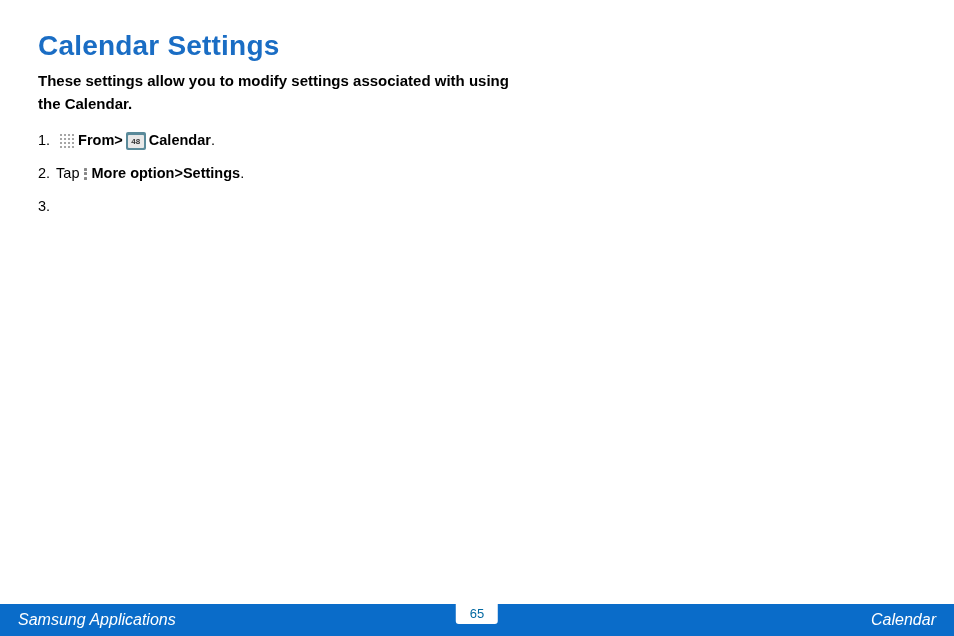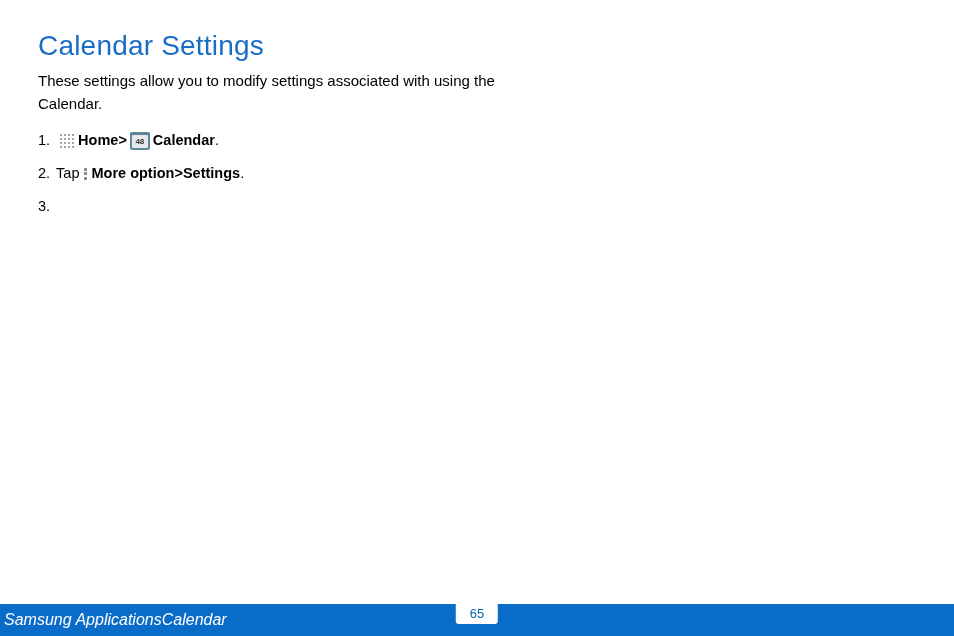--- a/index.html
+++ b/index.html
@@ -14,29 +14,29 @@
   }
   .content {
     position: absolute;
     top: 30px;
     left: 38px;
     width: 490px;
   }
   .page-title {
     font-size: 28px;
     color: #1a6dc4;
-    font-weight: 400;
+    font-weight: 700;
     margin: 0 0 8px 0;
     letter-spacing: 0.2px;
   }
   .intro {
     font-size: 15px;
     line-height: 1.5;
     margin: 0 0 14px 0;
-    font-weight: 400;
+    font-weight: 700;
   }
   .steps {
     margin: 0;
     padding: 0;
   }
   .step {
     font-size: 14.5px;
     line-height: 1.6;
     margin: 0 0 10px 0;
     display: flex;
@@ -101,21 +101,22 @@
     margin: 0 auto;
   }
   .footer {
     position: absolute;
     left: 0; right: 0; bottom: 0;
     height: 32px;
     background: #0a6cc9;
     color: #fff;
     display: flex;
     align-items: center;
-    padding: 0 4px;
+    justify-content: space-between;
+    padding: 0 18px;
     font-style: italic;
     font-size: 16px;
   }
   .footer .center {
     position: absolute;
     left: 50%;
     transform: translateX(-50%);
     font-style: normal;
     background: #fff;
     color: #0369a1;
@@ -152,21 +153,21 @@
               <circle cx="6" cy="10" r="1"></circle>
               <circle cx="10" cy="10" r="1"></circle>
               <circle cx="14" cy="10" r="1"></circle>
             <circle cx="2" cy="14" r="1"></circle>
               <circle cx="6" cy="14" r="1"></circle>
               <circle cx="10" cy="14" r="1"></circle>
               <circle cx="14" cy="14" r="1"></circle>
           </g>
         </svg>
       </span>
-      <span class="bold">Home</span>
+      <span class="bold">From</span>
       <span class="bold"> &gt; </span>
       <span class="cal-icon"><span>48</span></span>
       <span class="bold">Calendar</span>
       <span>.</span>
     </div>
 
     <div class="step">
       <span class="num">2.</span>
       <span> Tap </span>
       <span class="more-icon">

